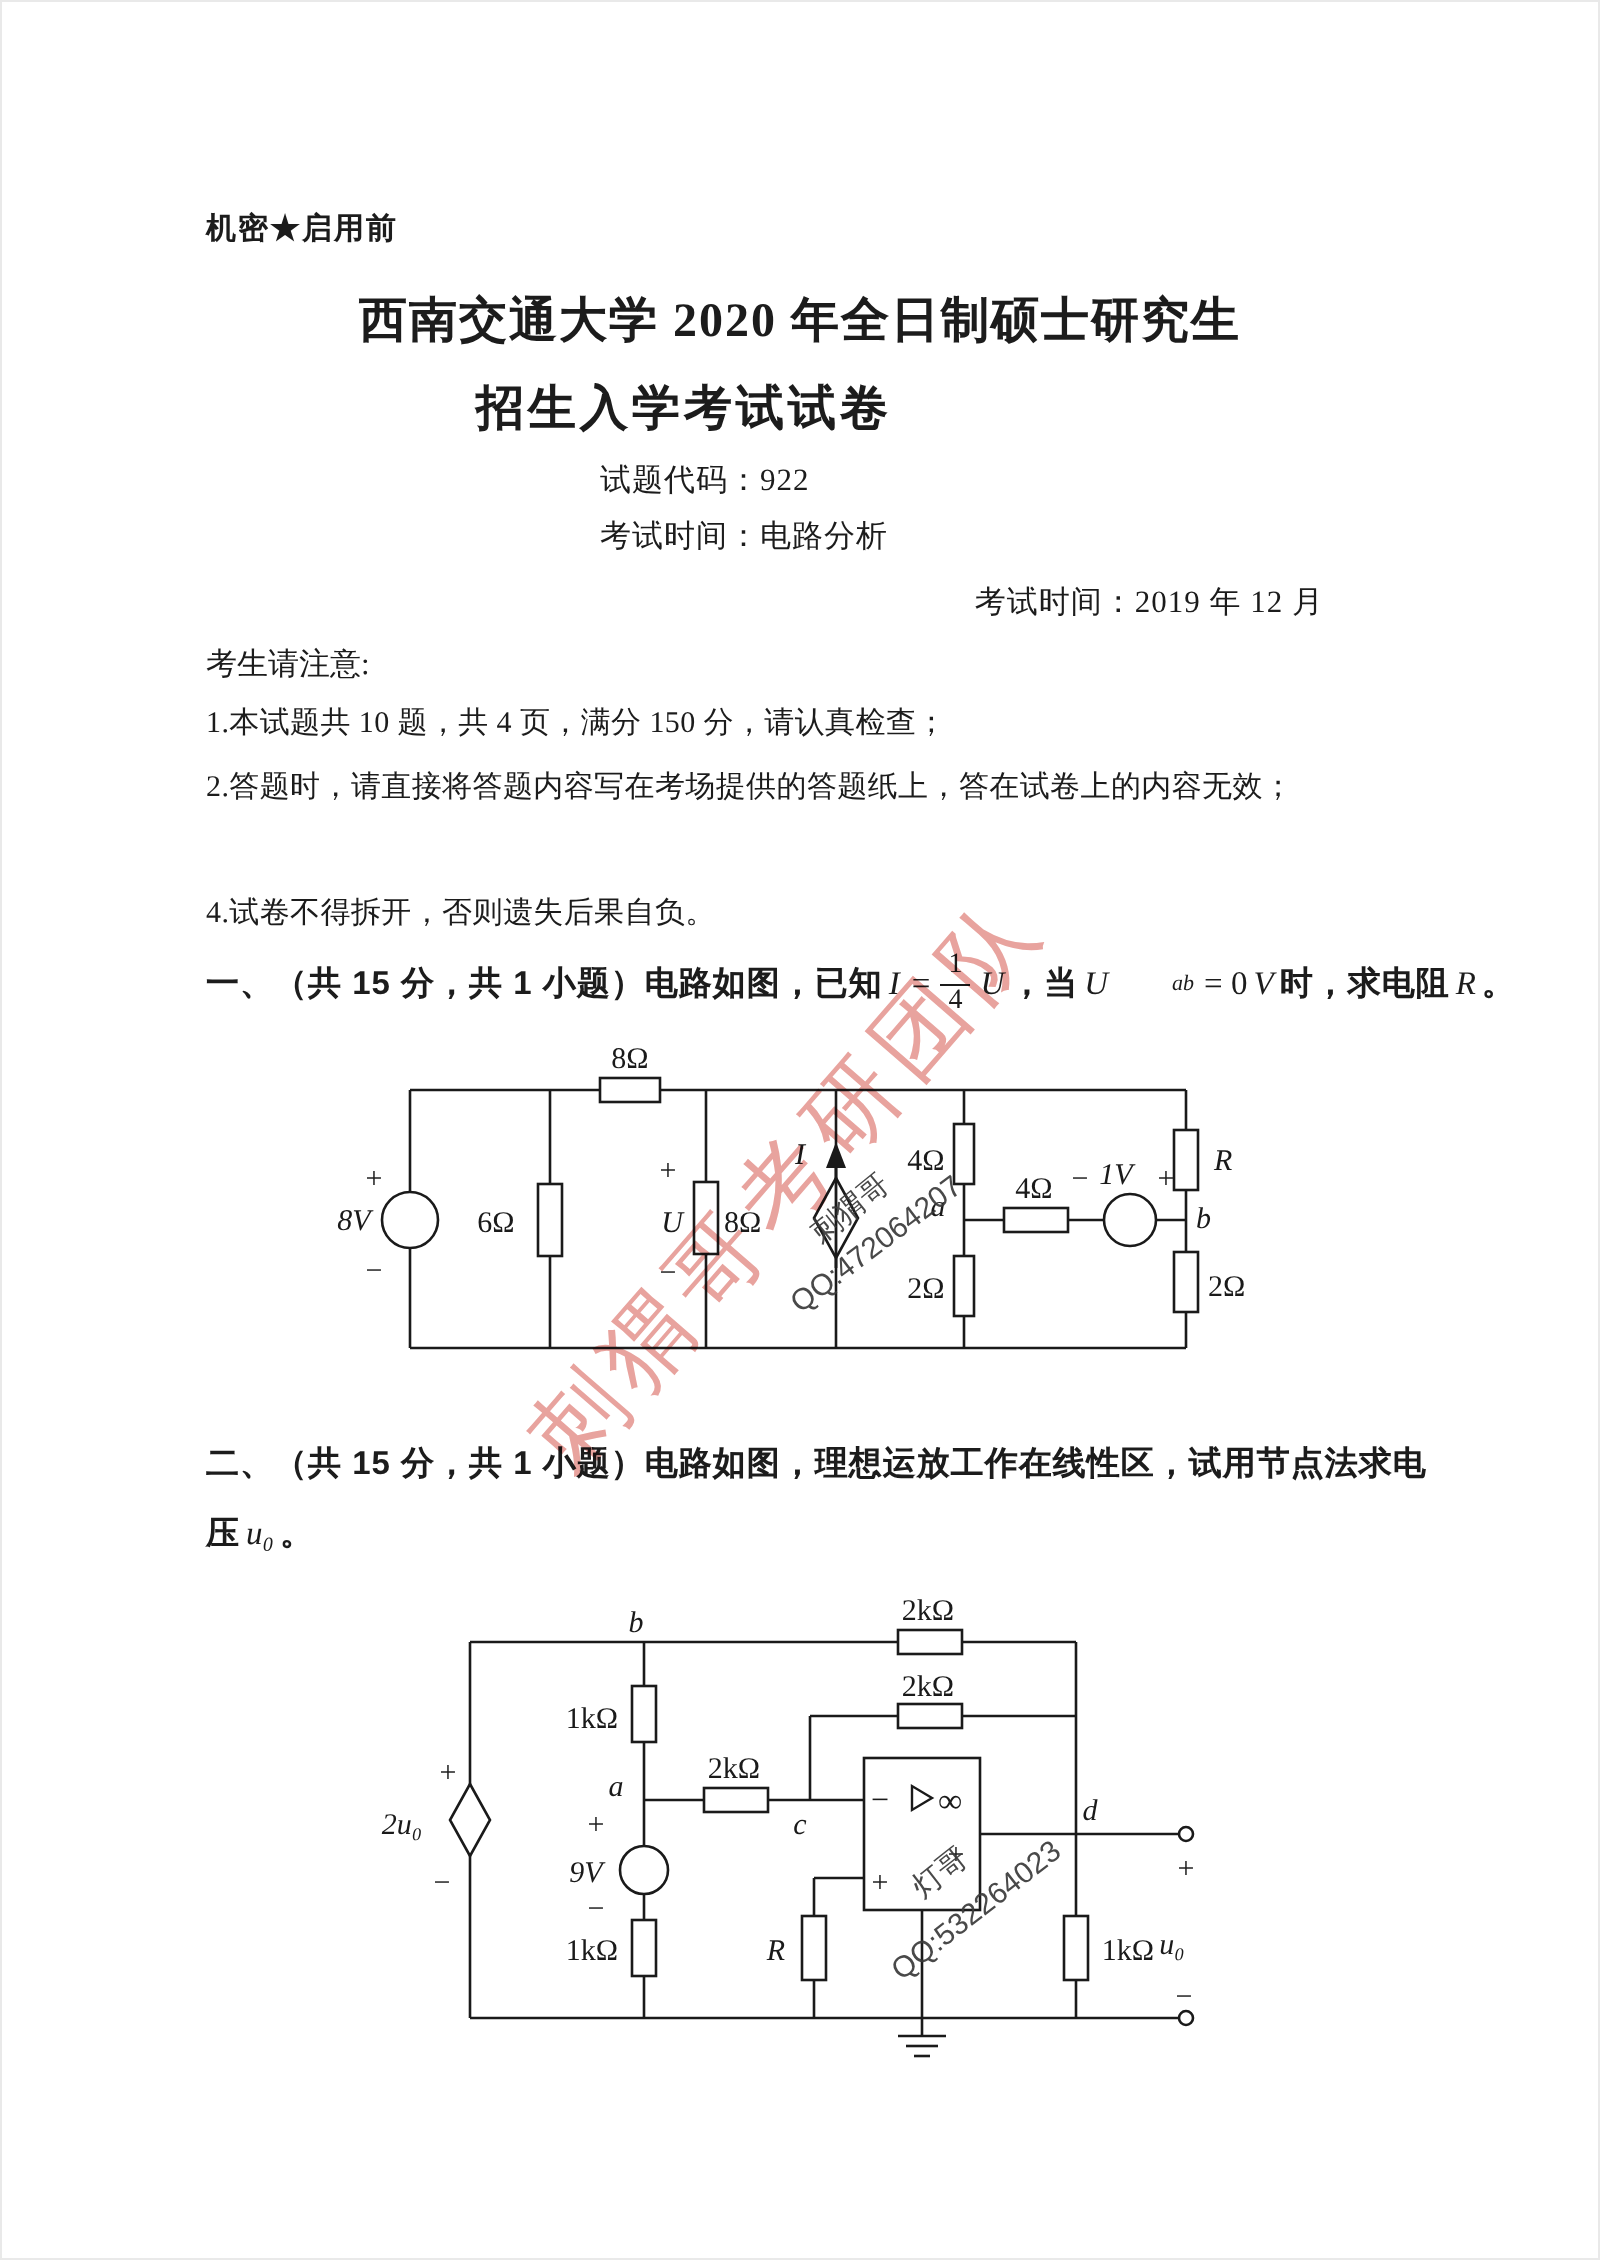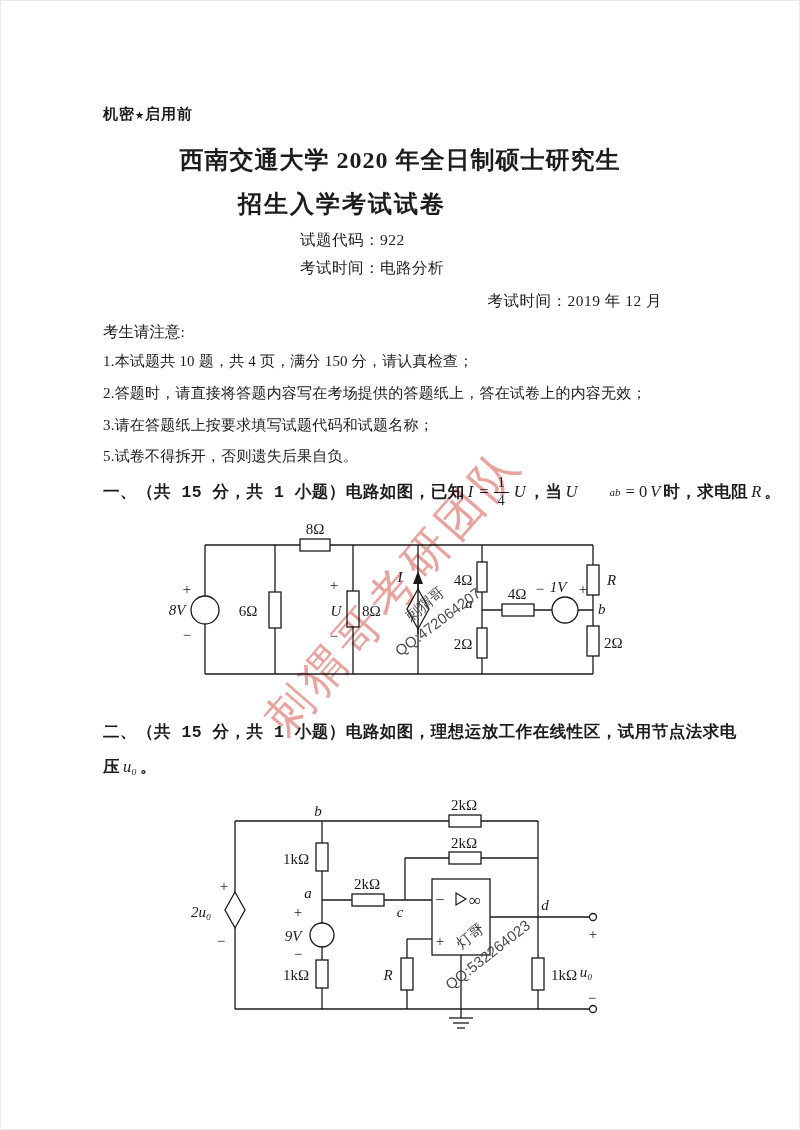--- a/index.html
+++ b/index.html
@@ -1,20 +1,20 @@
 <!DOCTYPE html>
 <html><head>
 <meta charset="utf-8">
 <style>
   html,body{margin:0;padding:0;background:#888;}
   .page{position:relative;width:800px;height:1130px;background:#fff;margin:0 auto;
         font-family:"Liberation Serif","DejaVu Serif",serif;color:#1c1c1c;overflow:hidden;
         box-shadow:inset 0 0 0 1px #e9e9e9;}
   .abs{position:absolute;}
-  .hei{font-family:Liberation Mono, monospace;}
+  .hei{font-family:Liberation Sans, sans-serif;}
   .classification{left:103px;top:105px;font-size:15px;font-weight:bold;letter-spacing:1px;}
   .title1{left:0;top:144px;width:800px;text-align:center;font-size:24px;font-weight:bold;letter-spacing:1px;}
   .title2{left:0;top:188px;width:684px;text-align:center;font-size:24px;font-weight:bold;letter-spacing:2px;}
   .meta{font-size:15.5px;letter-spacing:0.5px;text-align:right;}
   .meta.code{left:300px;top:230px;}
   .meta.name{left:300px;top:258px;}
   .meta.time{left:0;top:291px;width:622px;text-align:right;padding-left:40px;}
   .notice-header{left:103px;top:322px;font-size:15.5px;}
   .note{left:103px;font-size:15px;letter-spacing:0.2px;white-space:nowrap;}
   .n1{top:352px;} .n2{top:384px;} .n3{top:416px;} .n4{top:447px;}
@@ -44,22 +44,21 @@
 
   <div class="abs classification hei">机密★启用前</div>
   <div class="abs title1">西南交通大学 2020 年全日制硕士研究生</div>
   <div class="abs title2">招生入学考试试卷</div>
   <div class="abs meta code">试题代码：922</div>
   <div class="abs meta name">考试时间：电路分析</div>
   <div class="abs meta time">考试时间：2019 年 12 月</div>
   <div class="abs notice-header">考生请注意:</div>
   <div class="abs note n1">1.本试题共 10 题，共 4 页，满分 150 分，请认真检查；</div>
   <div class="abs note n2">2.答题时，请直接将答题内容写在考场提供的答题纸上，答在试卷上的内容无效；</div>
-  <div class="abs note n3">3.请在答题纸上按要求填写试题代码和试题名称；</div>
-  <div class="abs note n4">5.试卷不得拆开，否则遗失后果自负。</div>
+  <div class="abs note n4">4.试卷不得拆开，否则遗失后果自负。</div>
 
   <div class="abs qrow q1row">
     <span class="qtext hei">一、（共 15 分，共 1 小题）电路如图，已知</span>
     <span class="math it">I</span>
     <span class="math">=</span>
     <span class="frac">
         <span class="num">1</span>
         <span class="den">4</span>
       </span>
     <span class="math it">U</span>

